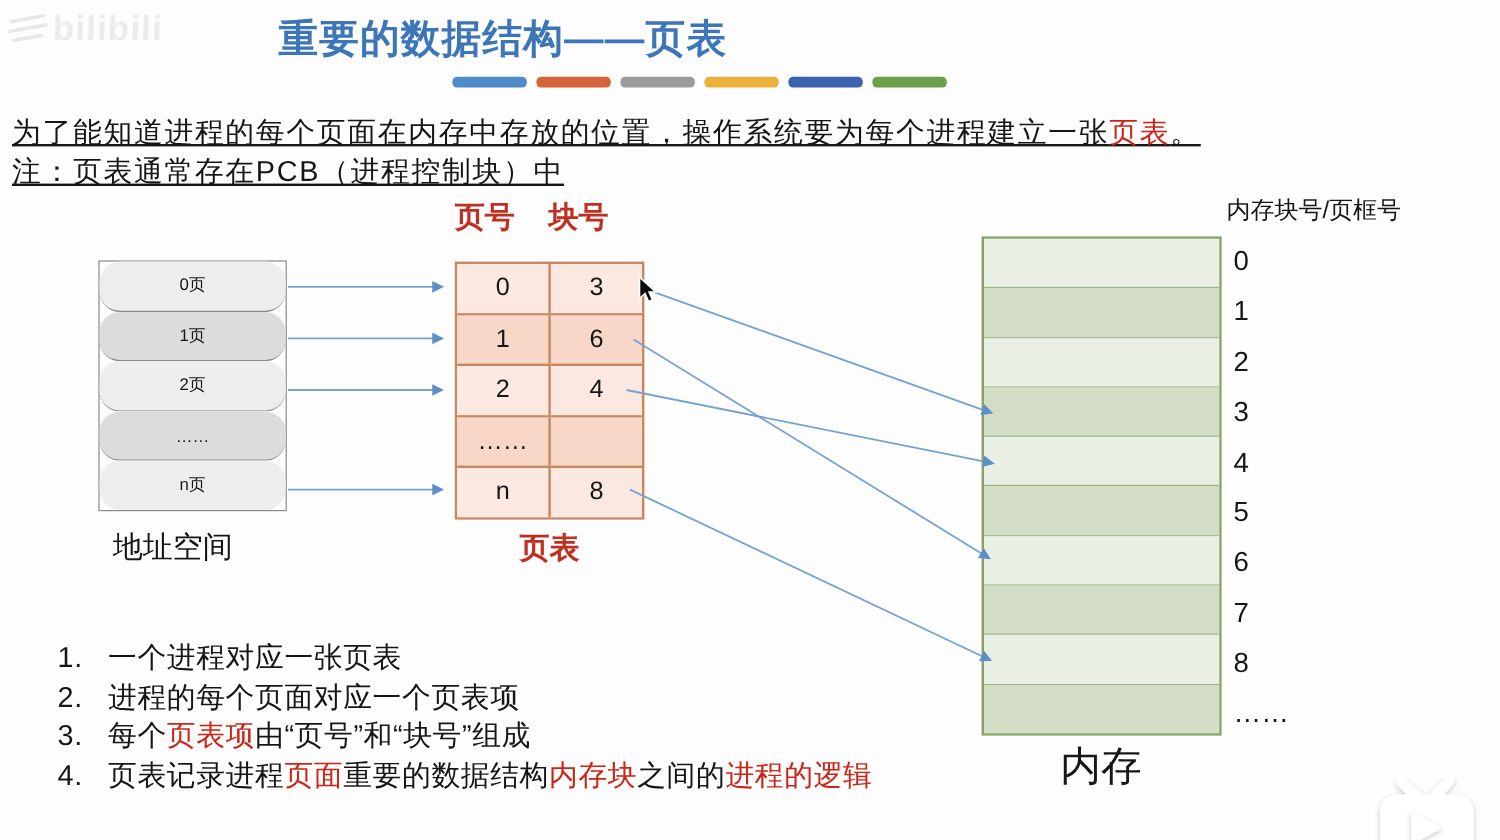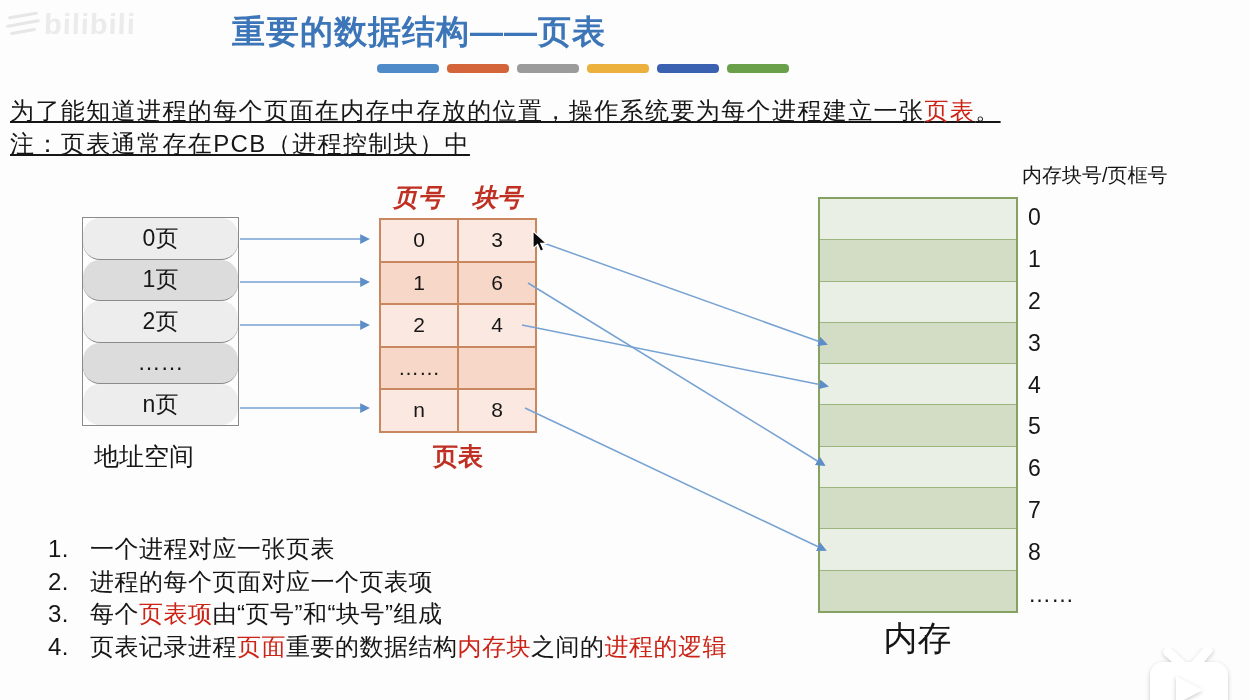--- a/index.html
+++ b/index.html
@@ -21,27 +21,27 @@
     font-size:33px;font-weight:bold;color:var(--title-blue);letter-spacing:1px;}
   .bars{position:absolute;left:377px;top:64px;display:flex;gap:8px;}
   .bar{width:62px;height:9px;border-radius:4px;display:inline-block;}
   
   .intro{position:absolute;left:10px;top:94px;font-size:24px;letter-spacing:1.4px;line-height:33px;text-decoration:underline;}
   .intro p{margin:0;}
   .red{color:var(--red-text);}
   
   .ltable{position:absolute;left:82px;top:217px;width:155px;border:1.5px solid var(--logical-border);}
   .lrow{height:40.5px;display:flex;align-items:center;justify-content:center;
-    font-size:23px;border-bottom:1.5px solid var(--logical-border);border-radius:17px;}
+    font-size:14px;border-bottom:1.5px solid var(--logical-border);border-radius:17px;}
   .lrow:last-child{border-bottom:none;}
   .lrow:nth-child(odd){background:var(--logical-light);}
   .lrow:nth-child(even){background:var(--logical-dark);}
   .lcap{position:absolute;left:94px;top:441px;font-size:25px;line-height:30px;}
   
-  .pt-head{position:absolute;top:181px;text-align:center;font-size:25px;font-weight:600;color:var(--red-head);font-style:italic;}
+  .pt-head{position:absolute;top:164px;font-size:25px;font-weight:600;color:var(--red-head);}
   .pt-head1{left:379px;width:78px;}
   .pt-head2{left:457px;width:80px;}
   .ptable{position:absolute;left:379px;top:218px;width:154px;border:2px solid var(--pt-border);}
   .prow{display:flex;height:40.5px;border-bottom:2px solid var(--pt-border);}
   .prow:last-child{border-bottom:none;}
   .prow:nth-child(odd){background:var(--pt-light);}
   .prow:nth-child(even){background:var(--pt-dark);}
   .pcell{flex:1;display:flex;align-items:center;justify-content:center;font-size:21px;}
   .pcell:first-child{border-right:2px solid var(--pt-border);}
   .pt-cap{position:absolute;left:379px;top:440px;width:158px;text-align:center;

